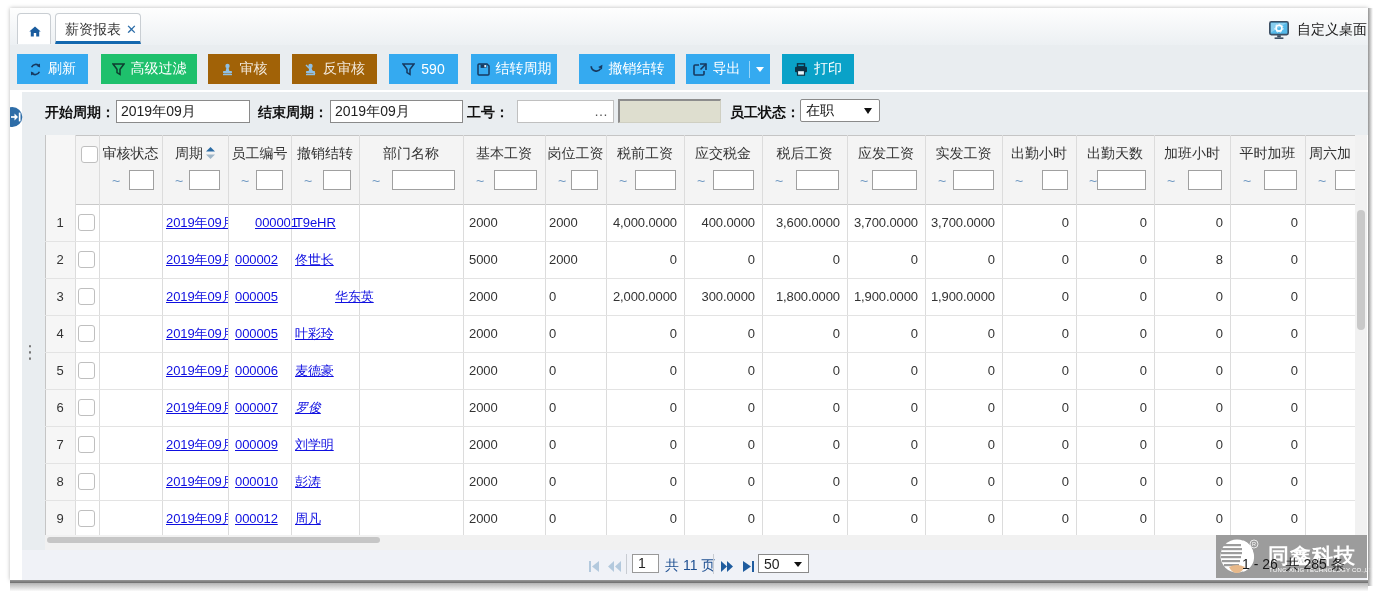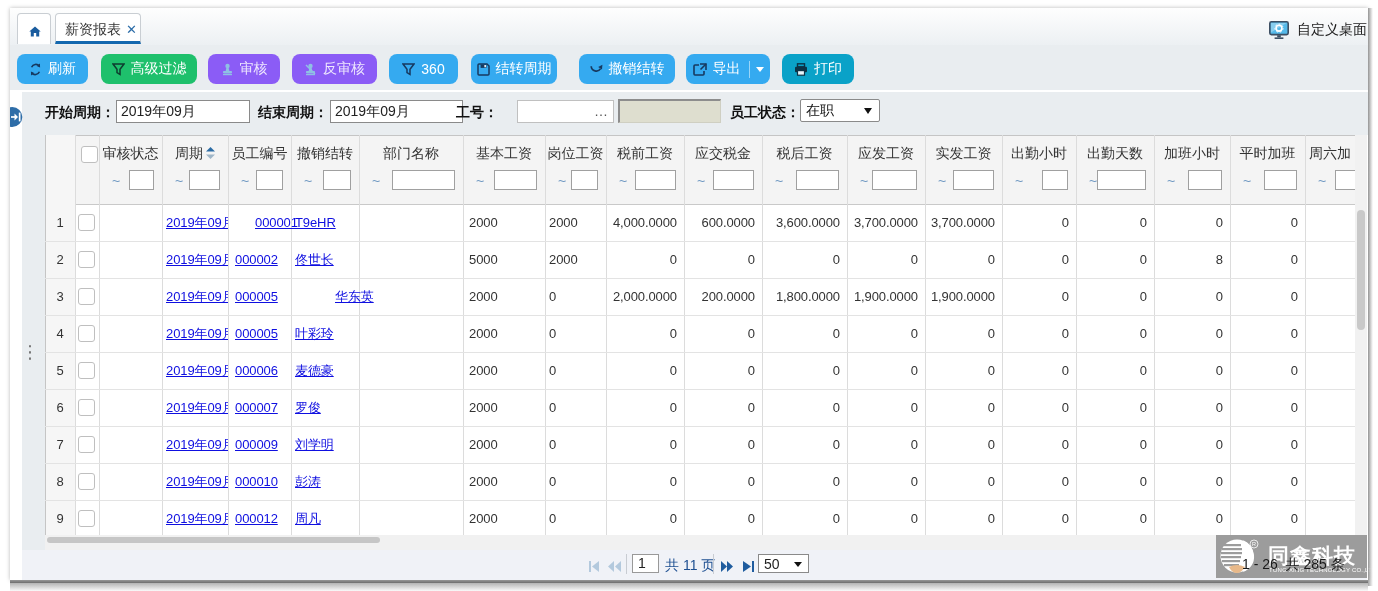--- a/index.html
+++ b/index.html
@@ -1,21 +1,21 @@
 <!DOCTYPE html>
 <html><head><meta charset="utf-8">
 <style>
 *{margin:0;padding:0;box-sizing:border-box;}
 body{width:1378px;height:591px;background:#fff;font-family:"Liberation Sans",sans-serif;overflow:hidden;}
 #page{position:relative;width:1378px;height:591px;overflow:hidden;}
 .abs{position:absolute;}
-.btn{position:absolute;top:54px;height:30px;border-radius:8px;color:#fff;font-size:14px;
+.btn{position:absolute;top:54px;height:30px;border-radius:0;color:#fff;font-size:14px;
  display:flex;align-items:center;justify-content:center;gap:6px;}
 .blue{background:#35aaf0;}
-.dis{background:#8b5cf6;color:rgba(255,255,255,0.85);}
+.dis{background:#a16207;color:rgba(255,255,255,0.85);}
 .lbl{position:absolute;font-size:14px;font-weight:bold;color:#111;line-height:22px;top:101px;}
 .inp{position:absolute;top:100px;height:23px;background:#fff;border:1px solid #8a8a8a;font-size:14px;color:#222;line-height:21px;padding-left:4px;}
 .hdtit{position:absolute;font-size:14px;color:#333;text-align:center;top:10px;height:16px;line-height:16px;}
 .tilde{position:absolute;top:37px;color:#6f98c2;font-size:14px;height:18px;line-height:18px;}
 .finp{position:absolute;top:35px;height:20px;background:#fff;border:1px solid #a0a0a0;}
 .cell{position:absolute;font-size:13px;letter-spacing:-0.1px;color:#333;height:37px;line-height:37px;white-space:nowrap;overflow:hidden;}
 .lnk{color:#0f0fe0;text-decoration:underline;}
 .cb{position:absolute;width:17px;height:17px;border:1px solid #bfbfbf;border-radius:3px;background:#fff;}
 </style></head><body>
 <div id="page">
@@ -81,21 +81,21 @@
           <rect x="2" y="11" width="9" height="1.2"></rect>
         </g>
         <path d="M2 2 L11 11" stroke="#8fc0e4" stroke-width="1.4"></path>
       </svg>
       <span>反审核</span>
     </div>
 <div class="btn blue" style="left:389px;width:69px;">
       <svg width="13" height="13" viewBox="0 0 13 13">
         <path d="M1 1 L12 1 L8 6.2 L8 11.5 L5 9.7 L5 6.2 Z" fill="none" stroke="#17395f" stroke-width="1.5"></path>
       </svg>
-      <span>360</span>
+      <span>590</span>
     </div>
 <div class="btn blue" style="left:471px;width:86px;">
       <svg width="13" height="13" viewBox="0 0 13 13">
         <path d="M1 2 Q1 1 2 1 L10 1 L12 3 L12 11 Q12 12 11 12 L2 12 Q1 12 1 11 Z" fill="none" stroke="#17395f" stroke-width="1.5"></path>
         <rect x="3.6" y="1.5" width="5.8" height="3.4" fill="#17395f"></rect>
         <rect x="7.4" y="2" width="1.5" height="2.3" fill="#fff"></rect>
       </svg>
       <span>结转周期</span>
     </div>
 <div class="btn blue" style="left:579px;width:96px;">
@@ -122,21 +122,21 @@
         <rect x="3.5" y="0.8" width="7" height="3" fill="none" stroke="#0c3346" stroke-width="1.4"></rect>
         <rect x="1" y="3.8" width="12" height="5.4" rx="1" fill="#0c3346"></rect>
         <rect x="3.5" y="7.6" width="7" height="4.6" fill="#eaf6fb" stroke="#0c3346" stroke-width="1.2"></rect>
       </svg>
       <span>打印</span>
     </div>
 <div class="lbl" style="left:45px;">开始周期：</div>
 <div class="inp" style="left:116px;width:134px;">2019年09月</div>
 <div class="lbl" style="left:258px;">结束周期：</div>
 <div class="inp" style="left:330px;width:133px;">2019年09月</div>
-<div class="lbl" style="left:456px;">工号：</div>
+<div class="lbl" style="left:467px;">工号：</div>
 <div class="inp" style="left:517px;width:97px;border-color:#c0c0c0;">
       <span style="position:absolute;right:4px;top:0px;color:#555;letter-spacing:1px;">…</span>
     </div>
 <div class="abs" style="left:618px;top:99px;width:103px;height:24px;background:#dedecf;border-top:2px solid #8d8d8d;border-left:2px solid #8d8d8d;border-right:1px solid #cfcfc2;border-bottom:1px solid #cfcfc2;"></div>
 <div class="lbl" style="left:730px;">员工状态：</div>
 <div class="abs" style="left:800px;top:99px;width:80px;height:23px;background:#fff;border:1px solid #8a8a8a;border-radius:2px;">
 <span style="position:absolute;left:5px;top:2px;font-size:14px;color:#111;">在职</span>
 <svg width="8" height="6" style="position:absolute;right:7px;top:8px" viewBox="0 0 8 6">
         <path d="M0 0 L8 0 L4 6 Z" fill="#111"></path>
       </svg>
@@ -227,21 +227,21 @@
 <div class="finp" style="left:1290px;width:40px;"></div>
 <div class="abs" style="left:0;top:106px;width:1310px;height:1px;background:#e3e3e3;"></div>
 <div class="cell" style="left:0px;top:69px;width:30px;text-align:center;">1</div>
 <div class="cb" style="left:33px;top:79px;"></div>
 <div class="cell" style="left:121px;top:69px;width:62px;"><span class="lnk">2019年09月</span></div>
 <div class="cell" style="left:190px;top:69px;width:55px;margin-left:20px;"><span class="lnk">000001</span></div>
 <div class="cell" style="left:250px;top:69px;width:63px;"><span class="lnk">T9eHR</span></div>
 <div class="cell" style="left:424px;top:69px;width:70px;">2000</div>
 <div class="cell" style="left:504px;top:69px;width:55px;">2000</div>
 <div class="cell" style="left:561px;top:69px;width:71px;text-align:right;">4,000.0000</div>
-<div class="cell" style="left:639px;top:69px;width:71px;text-align:right;">600.0000</div>
+<div class="cell" style="left:639px;top:69px;width:71px;text-align:right;">400.0000</div>
 <div class="cell" style="left:717px;top:69px;width:78px;text-align:right;">3,600.0000</div>
 <div class="cell" style="left:802px;top:69px;width:71px;text-align:right;">3,700.0000</div>
 <div class="cell" style="left:880px;top:69px;width:70px;text-align:right;">3,700.0000</div>
 <div class="cell" style="left:957px;top:69px;width:67px;text-align:right;">0</div>
 <div class="cell" style="left:1031px;top:69px;width:71px;text-align:right;">0</div>
 <div class="cell" style="left:1109px;top:69px;width:69px;text-align:right;">0</div>
 <div class="cell" style="left:1185px;top:69px;width:68px;text-align:right;">0</div>
 <div class="abs" style="left:0;top:143px;width:1310px;height:1px;background:#e3e3e3;"></div>
 <div class="cell" style="left:0px;top:106px;width:30px;text-align:center;">2</div>
 <div class="cb" style="left:33px;top:116px;"></div>
@@ -261,21 +261,21 @@
 <div class="cell" style="left:1185px;top:106px;width:68px;text-align:right;">0</div>
 <div class="abs" style="left:0;top:180px;width:1310px;height:1px;background:#e3e3e3;"></div>
 <div class="cell" style="left:0px;top:143px;width:30px;text-align:center;">3</div>
 <div class="cb" style="left:33px;top:153px;"></div>
 <div class="cell" style="left:121px;top:143px;width:62px;"><span class="lnk">2019年09月</span></div>
 <div class="cell" style="left:190px;top:143px;width:55px;"><span class="lnk">000005</span></div>
 <div class="cell" style="left:250px;top:143px;width:63px;margin-left:40px;"><span class="lnk">华东英</span></div>
 <div class="cell" style="left:424px;top:143px;width:70px;">2000</div>
 <div class="cell" style="left:504px;top:143px;width:55px;">0</div>
 <div class="cell" style="left:561px;top:143px;width:71px;text-align:right;">2,000.0000</div>
-<div class="cell" style="left:639px;top:143px;width:71px;text-align:right;">200.0000</div>
+<div class="cell" style="left:639px;top:143px;width:71px;text-align:right;">300.0000</div>
 <div class="cell" style="left:717px;top:143px;width:78px;text-align:right;">1,800.0000</div>
 <div class="cell" style="left:802px;top:143px;width:71px;text-align:right;">1,900.0000</div>
 <div class="cell" style="left:880px;top:143px;width:70px;text-align:right;">1,900.0000</div>
 <div class="cell" style="left:957px;top:143px;width:67px;text-align:right;">0</div>
 <div class="cell" style="left:1031px;top:143px;width:71px;text-align:right;">0</div>
 <div class="cell" style="left:1109px;top:143px;width:69px;text-align:right;">0</div>
 <div class="cell" style="left:1185px;top:143px;width:68px;text-align:right;">0</div>
 <div class="abs" style="left:0;top:217px;width:1310px;height:1px;background:#e3e3e3;"></div>
 <div class="cell" style="left:0px;top:180px;width:30px;text-align:center;">4</div>
 <div class="cb" style="left:33px;top:190px;"></div>
@@ -308,21 +308,21 @@
 <div class="cell" style="left:880px;top:217px;width:70px;text-align:right;">0</div>
 <div class="cell" style="left:957px;top:217px;width:67px;text-align:right;">0</div>
 <div class="cell" style="left:1031px;top:217px;width:71px;text-align:right;">0</div>
 <div class="cell" style="left:1109px;top:217px;width:69px;text-align:right;">0</div>
 <div class="cell" style="left:1185px;top:217px;width:68px;text-align:right;">0</div>
 <div class="abs" style="left:0;top:291px;width:1310px;height:1px;background:#e3e3e3;"></div>
 <div class="cell" style="left:0px;top:254px;width:30px;text-align:center;">6</div>
 <div class="cb" style="left:33px;top:264px;"></div>
 <div class="cell" style="left:121px;top:254px;width:62px;"><span class="lnk">2019年09月</span></div>
 <div class="cell" style="left:190px;top:254px;width:55px;"><span class="lnk">000007</span></div>
-<div class="cell" style="left:250px;top:254px;width:63px;"><span class="lnk">罗俊</span></div>
+<div class="cell" style="left:250px;top:254px;width:63px;font-style:italic;"><span class="lnk">罗俊</span></div>
 <div class="cell" style="left:424px;top:254px;width:70px;">2000</div>
 <div class="cell" style="left:504px;top:254px;width:55px;">0</div>
 <div class="cell" style="left:561px;top:254px;width:71px;text-align:right;">0</div>
 <div class="cell" style="left:639px;top:254px;width:71px;text-align:right;">0</div>
 <div class="cell" style="left:717px;top:254px;width:78px;text-align:right;">0</div>
 <div class="cell" style="left:802px;top:254px;width:71px;text-align:right;">0</div>
 <div class="cell" style="left:880px;top:254px;width:70px;text-align:right;">0</div>
 <div class="cell" style="left:957px;top:254px;width:67px;text-align:right;">0</div>
 <div class="cell" style="left:1031px;top:254px;width:71px;text-align:right;">0</div>
 <div class="cell" style="left:1109px;top:254px;width:69px;text-align:right;">0</div>

